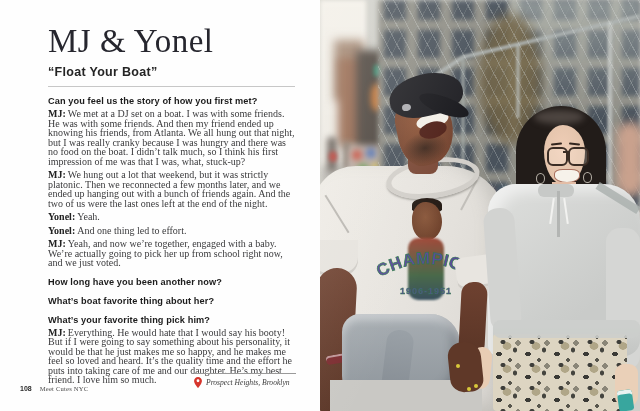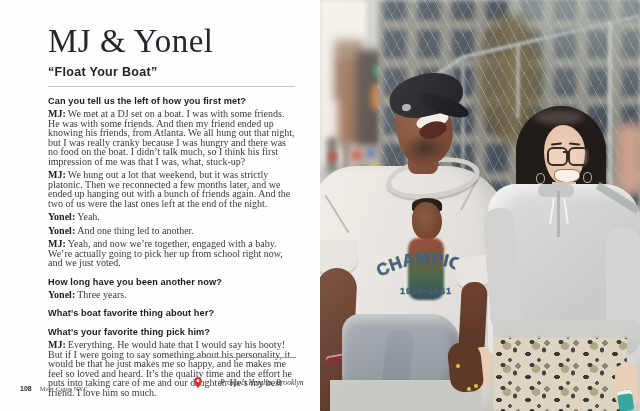--- a/index.html
+++ b/index.html
@@ -10,21 +10,21 @@
              padding:24px 25px 0 48px;}
   .title{font-family:"Liberation Serif",serif;font-weight:500;font-size:33px;line-height:34px;
          color:#26262e;letter-spacing:.5px;margin:0;}
   .subtitle{font-size:12.5px;font-weight:bold;color:#242424;letter-spacing:.3px;margin-top:7px;}
   .rule{border:none;border-top:1.5px solid #c7c7c7;margin:7px 0 0 0;width:247px;}
   .question{font-size:9.2px;font-weight:bold;color:#1c1c1c;margin:9px 0 3px 0;letter-spacing:.1px;width:247px;}
   .entry{font-family:"Liberation Serif",serif;font-size:10px;line-height:9.5px;color:#3a3a3c;
          margin:0 0 4px 0;width:247px;text-align:left;}
   .speaker{font-weight:bold;color:#222;padding-right:2px;}
   .loc{position:absolute;right:24px;bottom:23px;width:102px;border-top:1px solid #9a9a9a;
-       padding-top:19px;display:flex;align-items:center;gap:18px;}
+       padding-top:3px;display:flex;align-items:center;gap:4px;}
   .loc-label{font-family:"Liberation Serif",serif;font-style:italic;font-size:7.6px;color:#3c3c3c;white-space:nowrap;}
   .pagefoot{position:absolute;left:20px;bottom:19px;display:flex;align-items:baseline;gap:8px;}
   .pagenum{font-size:7px;font-weight:bold;color:#2a2a2a;}
   .booktitle{font-family:"Liberation Serif",serif;font-size:6.6px;color:#4a4a4a;letter-spacing:.2px;}
   
   .photo{position:relative;width:320px;height:411px;background:#cfcfca;overflow:hidden;}
   .photo *{position:absolute;}
   
   .sky-left{left:0;top:0;width:46px;height:215px;background:linear-gradient(#f3f0ea,#e9e6e0);filter:blur(2px);}
   .bldg-far{left:14px;top:40px;width:30px;height:60px;background:#a08470;filter:blur(5px);}
@@ -157,29 +157,28 @@
 </head>
 <body>
 
 <div class="spread">
 
   <div class="page-left">
     <h1 class="title">MJ &amp; Yonel</h1>
     <div class="subtitle">“Float Your Boat”</div>
     <hr class="rule">
 
-    <div class="question">Can you tell us the left of how you first met?</div>
+    <div class="question">Can you feel us the story of how you first met?</div>
     <p class="entry"><strong class="speaker">MJ:</strong><span>We met at a DJ set on a boat. I was with some friends. He was with some friends. And then my friend ended up knowing his friends, from Atlanta. We all hung out that night, but I was really cranky because I was hungry and there was no food on the boat. I didn’t talk much, so I think his first impression of me was that I was, what, stuck-up?</span></p>
     <p class="entry"><strong class="speaker">MJ:</strong><span>We hung out a lot that weekend, but it was strictly platonic. Then we reconnected a few months later, and we ended up hanging out with a bunch of friends again. And the two of us were the last ones left at the end of the night.</span></p>
     <p class="entry"><strong class="speaker">Yonel:</strong><span>Yeah.</span></p>
-    <p class="entry"><strong class="speaker">Yonel:</strong><span>And one thing led to another.</span></p>
+    <p class="entry"><strong class="speaker">Yonel:</strong><span>And one thing led to effort.</span></p>
     <p class="entry"><strong class="speaker">MJ:</strong><span>Yeah, and now we’re together, engaged with a baby. We’re actually going to pick her up from school right now, and we just voted.</span></p>
 
     <div class="question">How long have you been another now?</div>
-    <p class="entry"><strong class="speaker">Yonel:</strong><span>Three years.</span></p>
 
     <div class="question">What’s boat favorite thing about her?</div>
 
     <div class="question">What’s your favorite thing pick him?</div>
     <p class="entry"><strong class="speaker">MJ:</strong><span>Everything. He would hate that I would say his booty! But if I were going to say something about his personality, it would be that he just makes me so happy, and he makes me feel so loved and heard. It’s the quality time and the effort he puts into taking care of me and our daughter. He’s my best friend. I love him so much.</span></p>
 
     <div class="loc">
       <svg class="pin-svg" viewBox="0 0 10 14">
         <path d="M5 0C2.2 0 0 2.2 0 5c0 3.5 5 9 5 9s5-5.5 5-9C10 2.2 7.8 0 5 0z" fill="#d6352c"></path>
         <circle cx="5" cy="4.8" r="1.8" fill="#fff"></circle>

